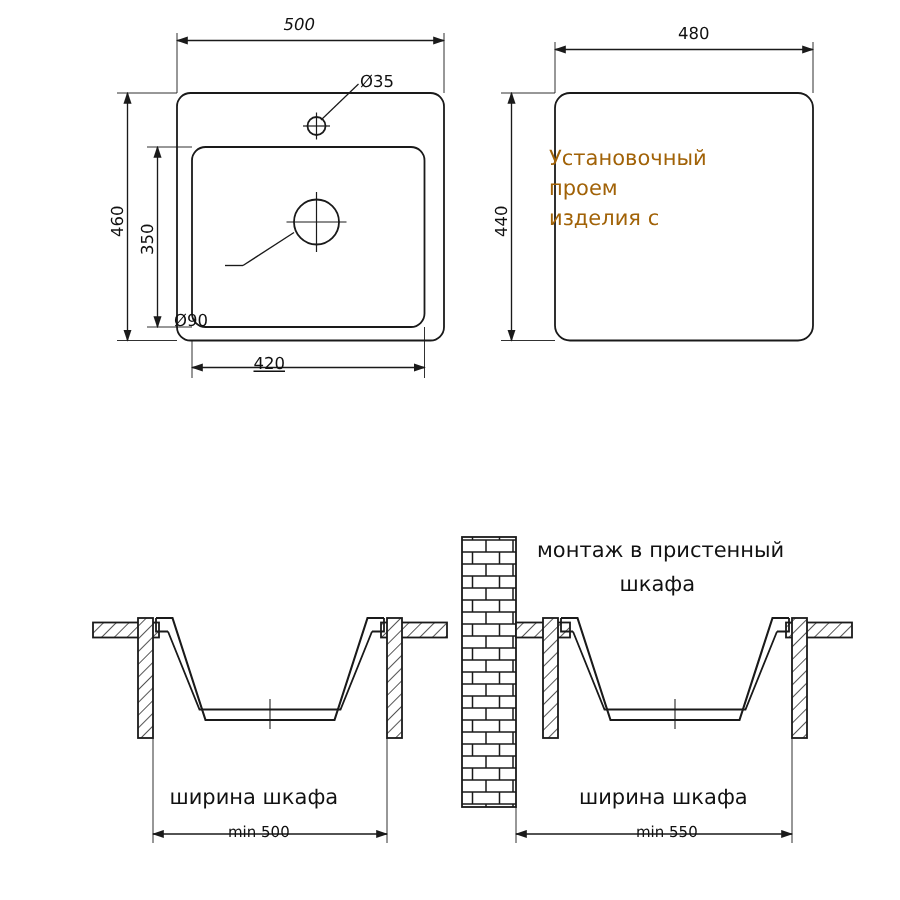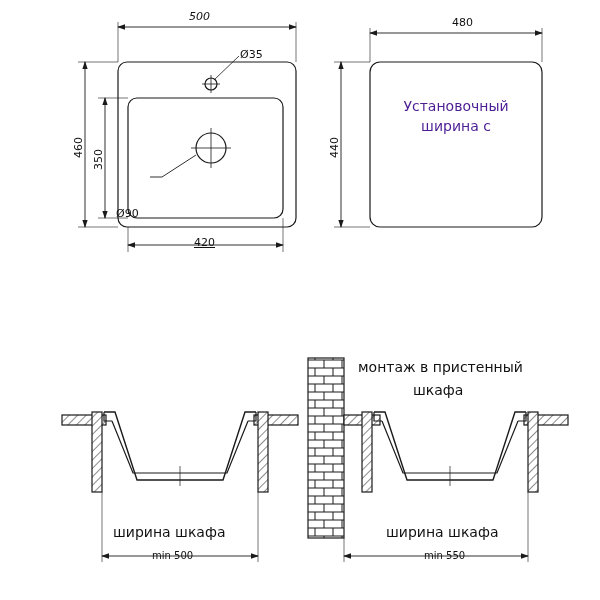--- a/index.html
+++ b/index.html
@@ -22,22 +22,21 @@
   .lbl.small{font-size:10px;}
   .lbl.big{font-size:14px;}
   .vert{
     transform:rotate(-90deg);
     transform-origin:left top;
   }
   .note{
     position:absolute;
     font-size:14px;
     line-height:20px;
-    text-align:center;
-    color:#4c1d95;
+    color:#a16207;
     width:180px;
   }
 </style>
 </head>
 <body>
 
 <svg id="sheet" viewBox="0 0 600 600" xmlns="http://www.w3.org/2000/svg">
   <defs>
     <marker id="ar" markerWidth="9" markerHeight="9" refX="8" refY="3" orient="auto" markerUnits="strokeWidth">
       <path d="M0,0 L9,3 L0,6 z" fill="#1a1a1a"></path>
@@ -157,32 +156,33 @@
       <line x1="344" y1="538" x2="344" y2="562"></line>
       <line x1="528" y1="492" x2="528" y2="562"></line>
     </g>
     <g stroke-width="0.9">
       <line x1="344" y1="556" x2="528" y2="556" marker-start="url(#arS)" marker-end="url(#ar)"></line>
     </g>
   </g>
 </svg>
 
 <div class="lbl" style="left:189px;top:10px;font-style:italic;">500</div>
-<div class="lbl" style="left:194px;top:236px;text-decoration:underline;">420</div>
+<div class="lbl" style="left:169px;top:236px;text-decoration:underline;">420</div>
 <div class="lbl vert" style="left:72px;top:158px;">460</div>
 <div class="lbl vert" style="left:92px;top:170px;">350</div>
 <div class="lbl" style="left:240px;top:48px;">Ø35</div>
 <div class="lbl" style="left:116px;top:171px;margin-top:36px;">Ø90</div>
 
 <div class="lbl" style="left:452px;top:16px;">480</div>
 <div class="lbl vert" style="left:328px;top:158px;">440</div>
 
 <div class="note" style="left:366px;top:96px;width:180px;">
   <div>Установочный</div>
-  <div>ширина с</div>
+  <div>проем</div>
+  <div>изделия с</div>
 </div>
 
 <div class="lbl big" style="left:113px;top:524px;">ширина шкафа</div>
 <div class="lbl small" style="left:152px;top:550px;">min 500</div>
 
 <div class="lbl big" style="left:358px;top:359px;">монтаж в пристенный</div>
 <div class="lbl big" style="left:413px;top:382px;">шкафа</div>
 <div class="lbl big" style="left:386px;top:524px;">ширина шкафа</div>
 <div class="lbl small" style="left:424px;top:550px;">min 550</div>
 

